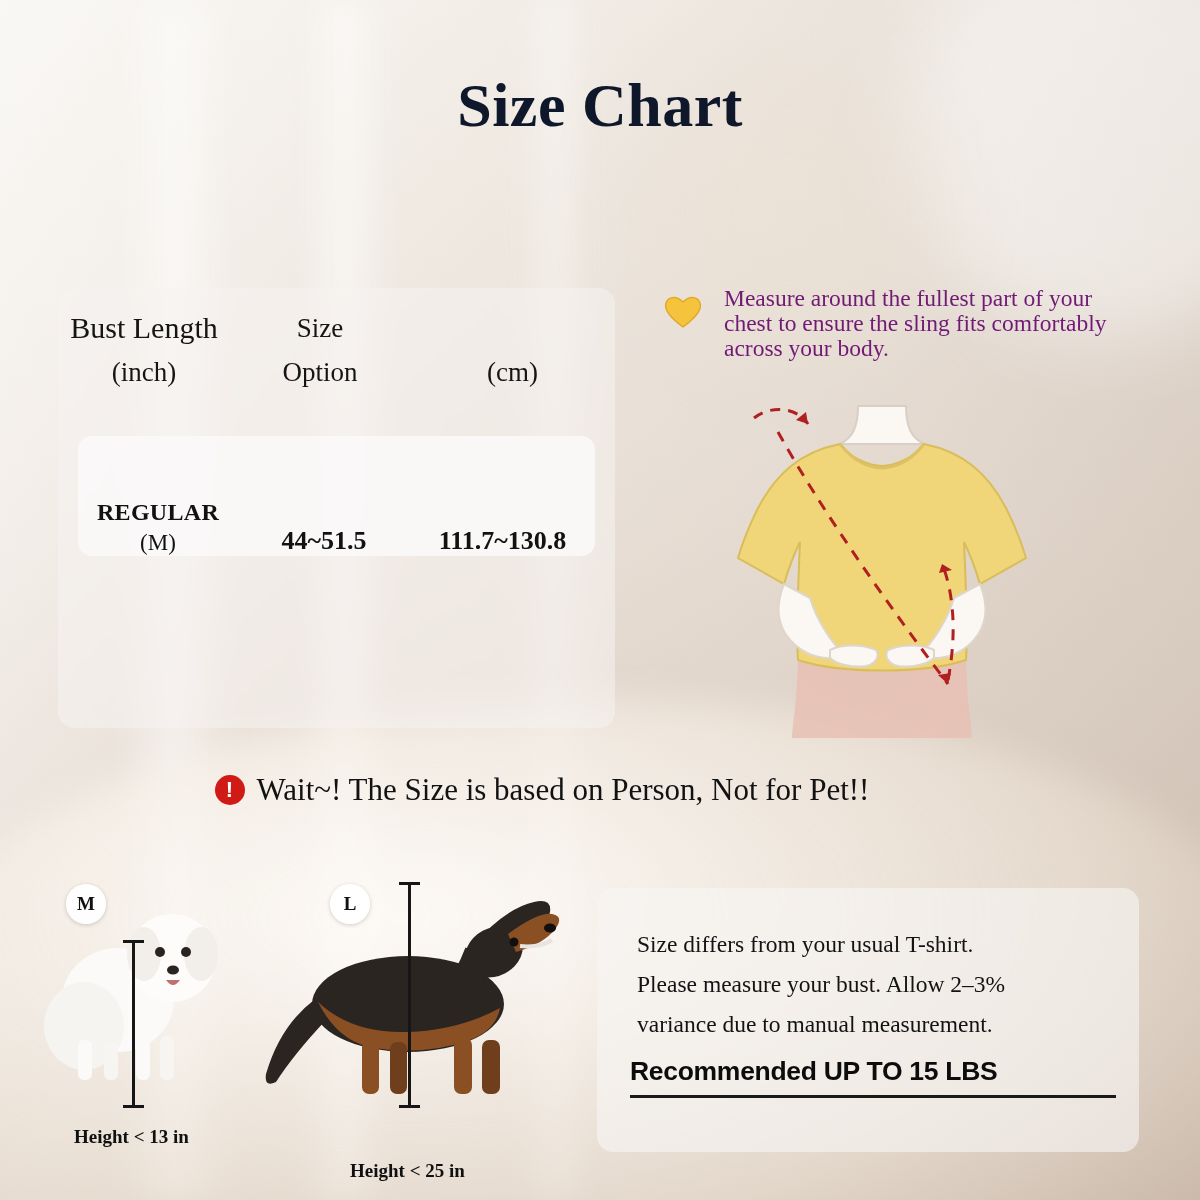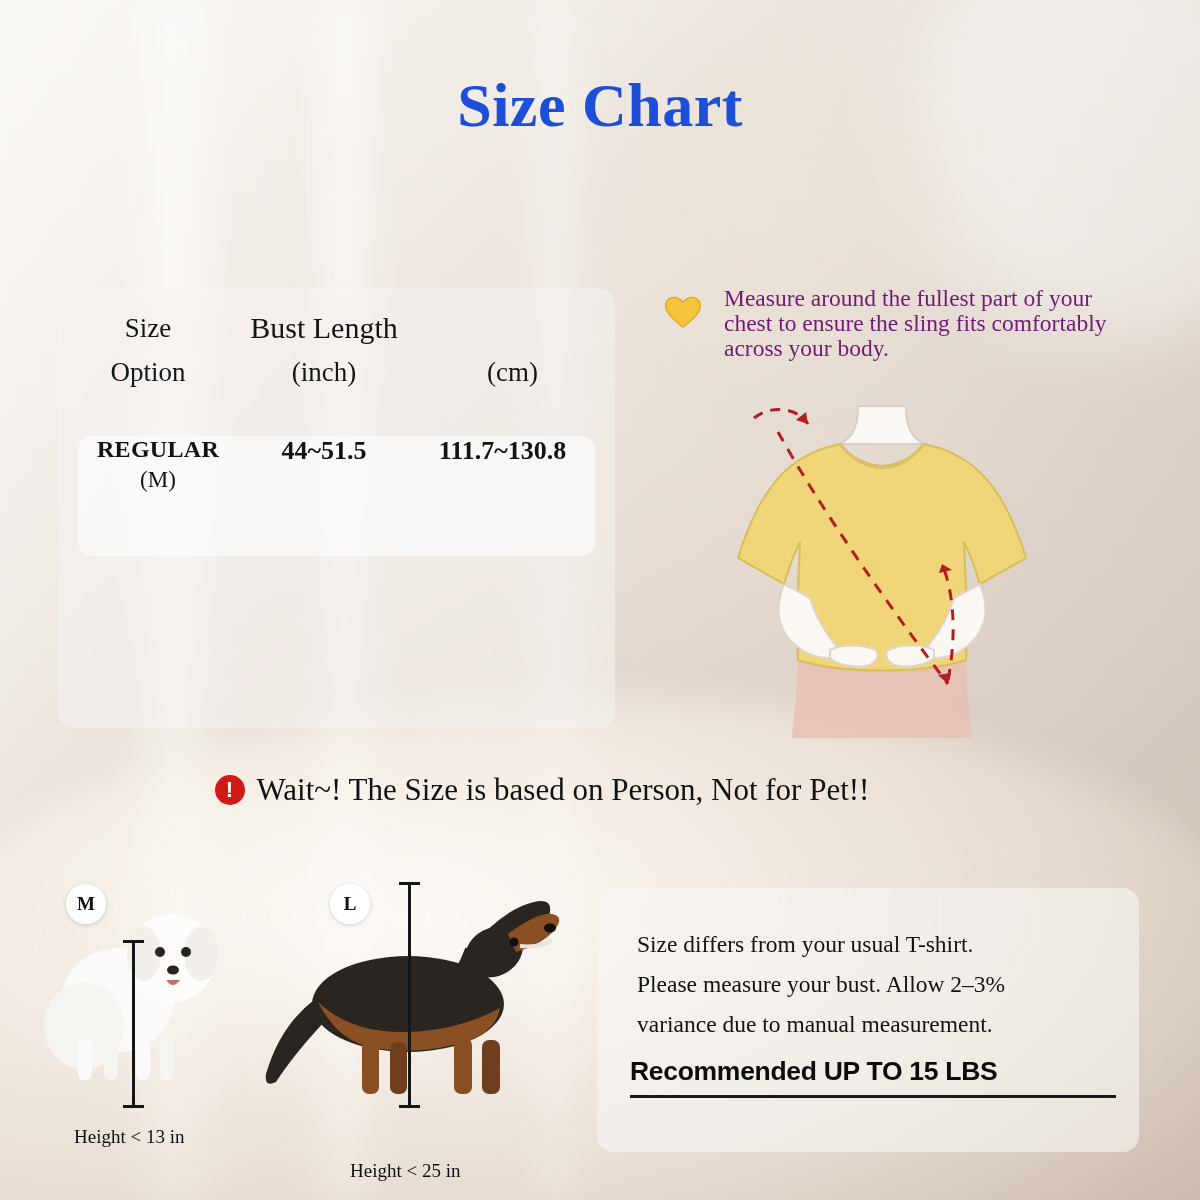--- a/index.html
+++ b/index.html
@@ -52,21 +52,21 @@
 
   
   .title {
     position: absolute;
     top: 70px;
     left: 0;
     width: 1200px;
     text-align: center;
     font-size: 62px;
     font-weight: bold;
-    color: #1d4ed8;
+    color: #0f172a;
     letter-spacing: 0.5px;
   }
   .subtitle {
     position: absolute;
     top: 182px;
     left: 0;
     width: 1200px;
     text-align: center;
     font-size: 33px;
     font-style: italic;
@@ -103,21 +103,21 @@
   .head-big { font-size: 30px; }
 
   .row {
     position: absolute;
     left: 20px;
     width: 517px;
     height: 120px;
     background: rgba(250,249,248,0.92);
     border-radius: 14px;
     display: flex;
-    align-items: flex-start;
+    align-items: flex-end;
   }
   .row.r1 { top: 148px; }
   .row.r2 { top: 288px; }
   .row .cell {
     text-align: center;
     color: #121212;
   }
   .row .c1 { width: 160px; }
   .row .c2 { width: 172px; font-size: 26px; font-weight: bold; }
   .row .c3 { width: 185px; font-size: 26px; font-weight: bold; }
@@ -191,21 +191,21 @@
     box-shadow: 0 1px 4px rgba(0,0,0,0.18);
     color: #111;
     font-size: 19px;
     font-weight: bold;
     line-height: 40px;
     text-align: center;
   }
   .pet-caption {
     position: absolute;
     font-size: 19px;
-    font-weight: normal;
+    font-weight: bold;
     color: #101010;
     white-space: nowrap;
     text-align: center;
   }
   .ruler {
     position: absolute;
     background: #161616;
     width: 3px;
   }
   .ruler::before,
@@ -286,27 +286,27 @@
   <div class="bg-stripe" style="left:300px;width:90px;"></div>
   <div class="bg-stripe" style="left:520px;width:70px;opacity:.7;"></div>
   <div class="bg-blob" style="left:900px;top:-80px;width:420px;height:420px;background:rgba(255,255,255,0.45);"></div>
   <div class="bg-blob" style="left:640px;top:60px;width:300px;height:300px;background:rgba(236,226,214,0.5);"></div>
   <div class="bg-blanket"></div>
 
   <div class="title">Size Chart</div>
 
   <div class="table-card">
     <div class="thead">
+      <div class="cell c2">
+        <div class="head-big">Bust Length</div>
+        <div>(inch)</div>
+      </div>
       <div class="cell c1">
         <div>Size</div>
         <div>Option</div>
-      </div>
-      <div class="cell c2">
-        <div class="head-big">Bust Length</div>
-        <div>(inch)</div>
       </div>
       <div class="cell c3">
         <div class="head-big" style="visibility:hidden;">&nbsp;</div>
         <div>(cm)</div>
       </div>
     </div>
 
     <div class="row r1">
       <div class="cell c1">
         <div class="sz-name">REGULAR</div>

